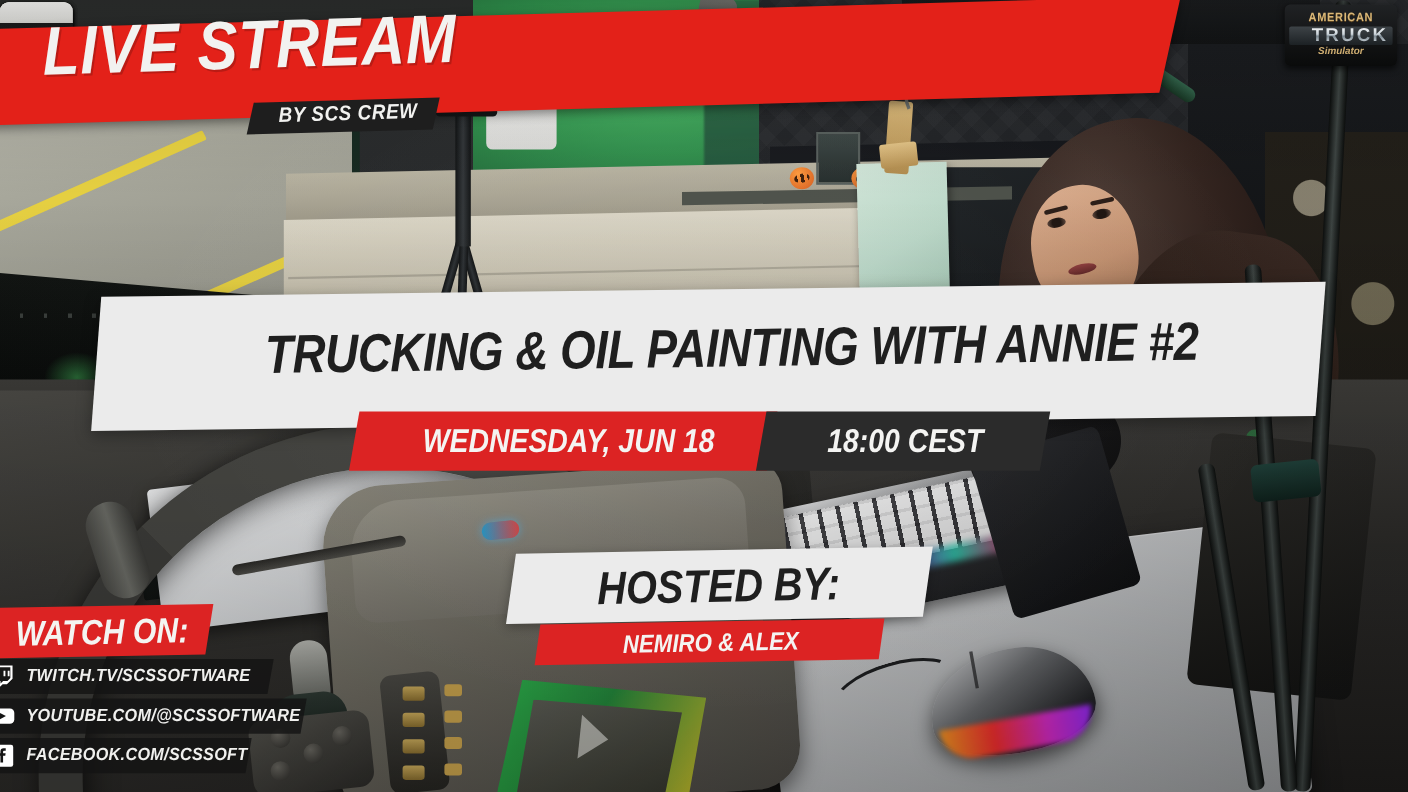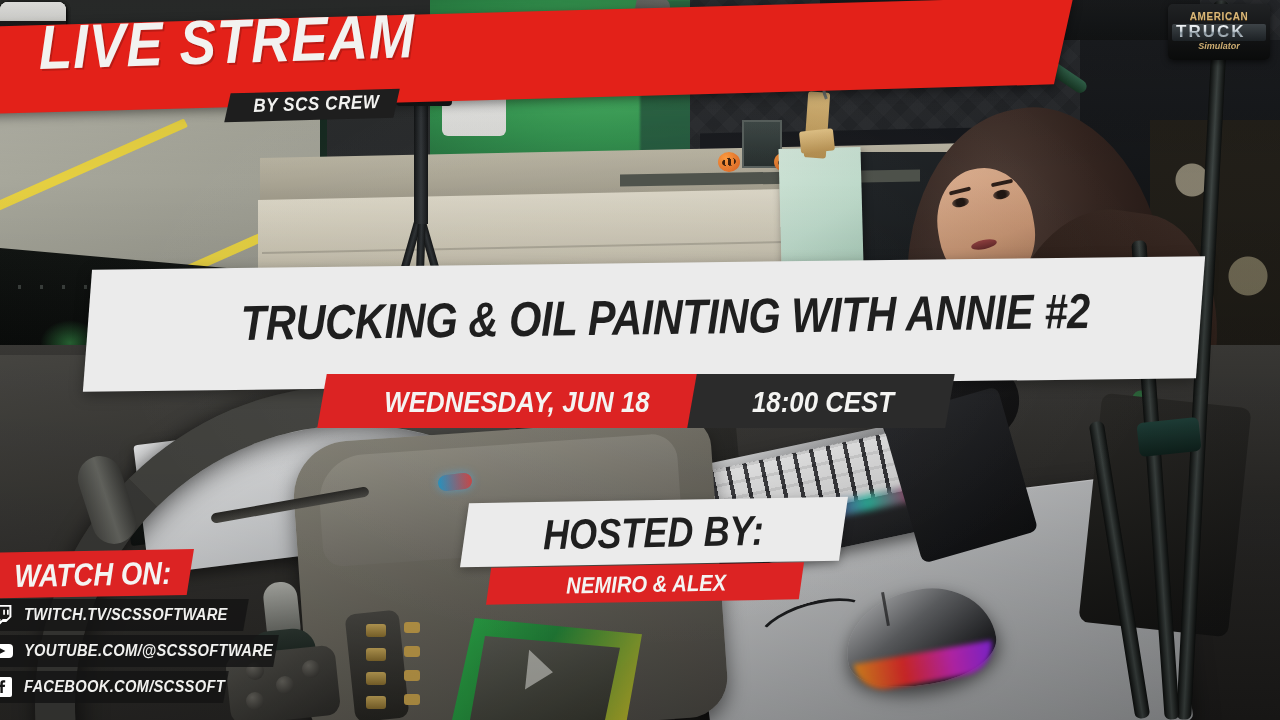--- a/index.html
+++ b/index.html
@@ -346,21 +346,21 @@
   .sicon{width:24px;height:24px;margin-right:10px;flex:0 0 24px;display:block;}
 
   
   #ats-logo{left:1168px;top:4px;width:102px;height:56px;border-radius:5px;
     background:linear-gradient(180deg,#202224 0%,#121314 60%,#0a0b0b 100%);
     box-shadow:0 2px 6px rgba(0,0,0,.6);overflow:hidden;}
   .ats-american{position:absolute;left:1176px;top:11px;width:86px;text-align:center;
     font-weight:700;font-size:10px;line-height:11px;letter-spacing:.6px;
     color:#d9b778;transform:scaleY(1.1);white-space:nowrap;
     text-shadow:0 1px 0 #5d4520;}
-  .ats-truck{position:absolute;left:1176px;top:23px;width:86px;text-align:left;
+  .ats-truck{position:absolute;left:1176px;top:23px;width:86px;text-align:right;
     font-weight:700;font-size:17px;line-height:18px;letter-spacing:2px;
     background:linear-gradient(180deg,#ffffff 0%,#c9d2d8 45%,#7d8a93 55%,#e8eef2 100%);
     -webkit-background-clip:text;background-clip:text;color:transparent;
     white-space:nowrap;}
   .ats-truck-bar{position:absolute;left:1172px;top:24px;width:94px;height:17px;
     background:linear-gradient(180deg,#4a5156,#20262a);border-radius:2px;opacity:.75;}
   .ats-sim{position:absolute;left:1176px;top:41px;width:86px;text-align:center;
     font-style:italic;font-weight:700;font-size:9px;line-height:10px;
     color:#cfae72;white-space:nowrap;}
 </style>

